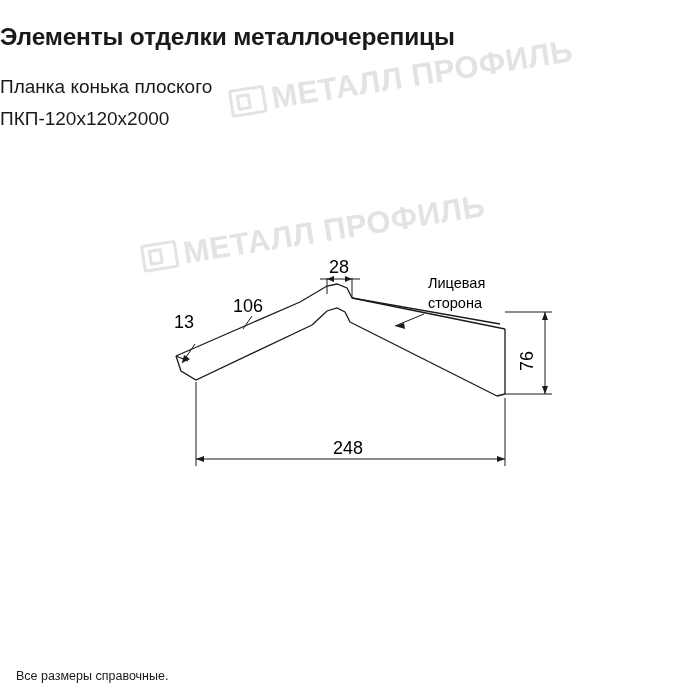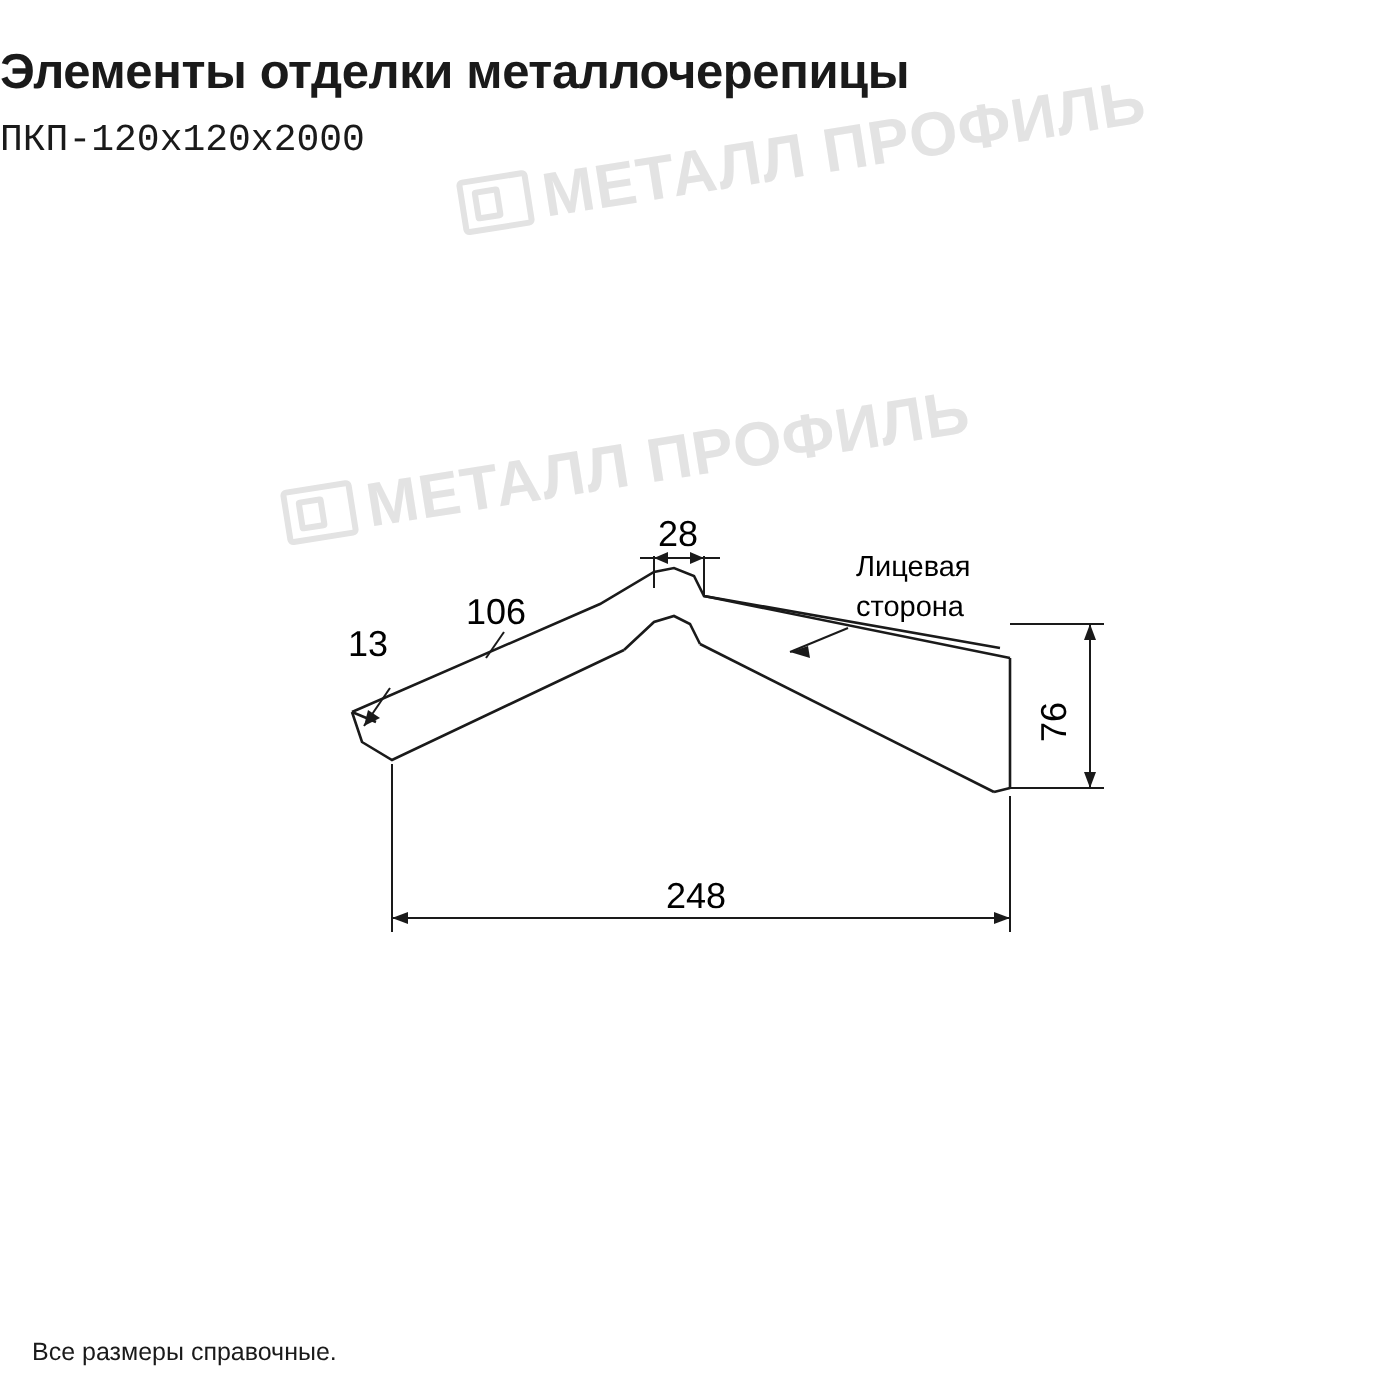--- a/index.html
+++ b/index.html
@@ -38,21 +38,20 @@
     font-size: 19px;
     font-weight: normal;
     margin: 0;
     line-height: 1.25;
   }
   .sub-title.first {
     margin-top: 24px;
   }
   .sub-title.second {
     margin-top: 8px;
-    font-family: Liberation Mono, monospace;
   }
   .drawing {
     position: absolute;
     top: 166px;
     left: 0;
     width: 559px;
     height: 400px;
     text-decoration: underline;
   }
   .drawing svg {
@@ -112,20 +111,21 @@
 </head>
 <body>
 
 <div class="page">
 
   <div class="watermark wm1"><span class="mark-box"></span><span>МЕТАЛЛ ПРОФИЛЬ</span></div>
   <div class="watermark wm2"><span class="mark-box"></span><span>МЕТАЛЛ ПРОФИЛЬ</span></div>
 
   <div class="title-block">
     <h1 class="main-title">Элементы отделки металлочерепицы</h1>
+    <p class="sub-title first">Планка конька плоского</p>
     <p class="sub-title second">ПКП-120х120х2000</p>
   </div>
 
   <div class="drawing">
     <svg width="700" height="400" viewBox="0 0 700 400" xmlns="http://www.w3.org/2000/svg">
 
       <g fill="none" stroke="#1a1a1a" stroke-width="1.3" stroke-linejoin="miter" stroke-linecap="butt">
 
         <path d="M 176 190 L 300 136 L 327 120 L 337 118 L 347 122 L 352 132 L 500 158"></path>
 

